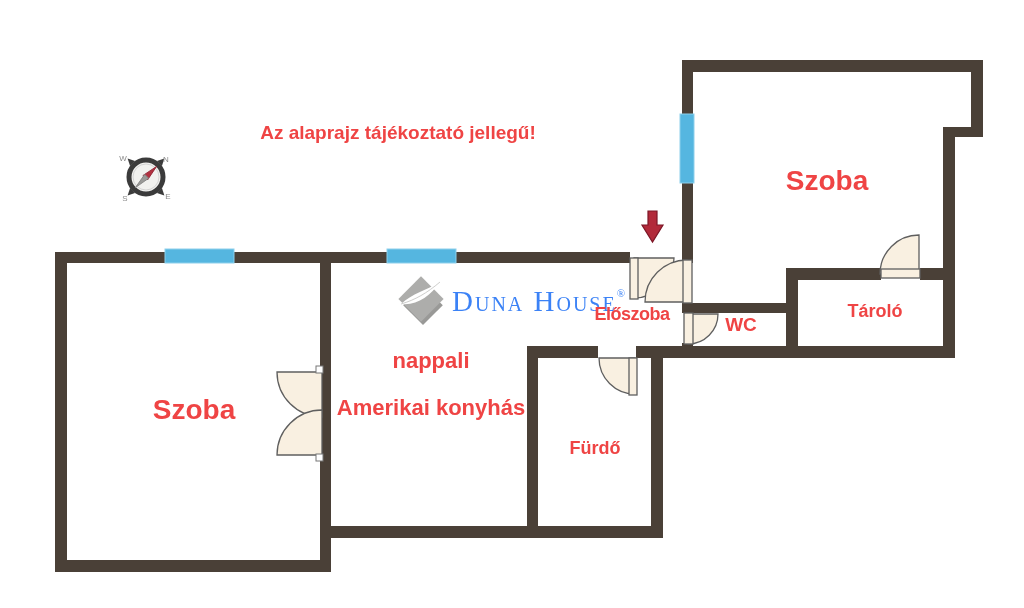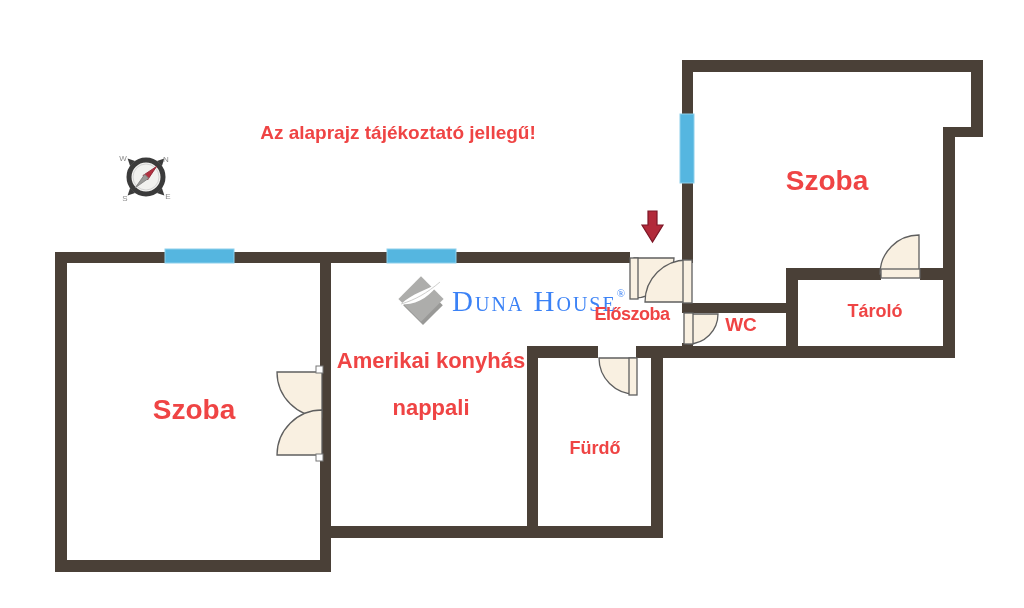--- a/index.html
+++ b/index.html
@@ -125,22 +125,22 @@
         <text x="123" y="161">W</text>
       </g>
     </g>
   </svg>
 
   <div class="lbl lbl-title" style="left:398px;top:123px;">Az alaprajz tájékoztató jellegű!</div>
 
   <div class="lbl lbl-room-big" style="left:194px;top:395px;">Szoba</div>
 
   <div class="lbl lbl-room-mid" style="left:431px;top:337px;">
+    <div>nappali</div>
     <div>Amerikai konyhás</div>
-    <div>nappali</div>
   </div>
 
   <div class="lbl lbl-room-sm" style="left:632px;top:305px;letter-spacing:-0.5px;">Előszoba</div>
 
   <div class="lbl lbl-room-sm" style="left:595px;top:427px;margin-top:12px;">Fürdő</div>
 
   <div class="lbl lbl-room-sm" style="left:741px;top:315px;font-size:19px;">WC</div>
 
   <div class="lbl lbl-room-sm" style="left:875px;top:302px;">Tároló</div>
 

